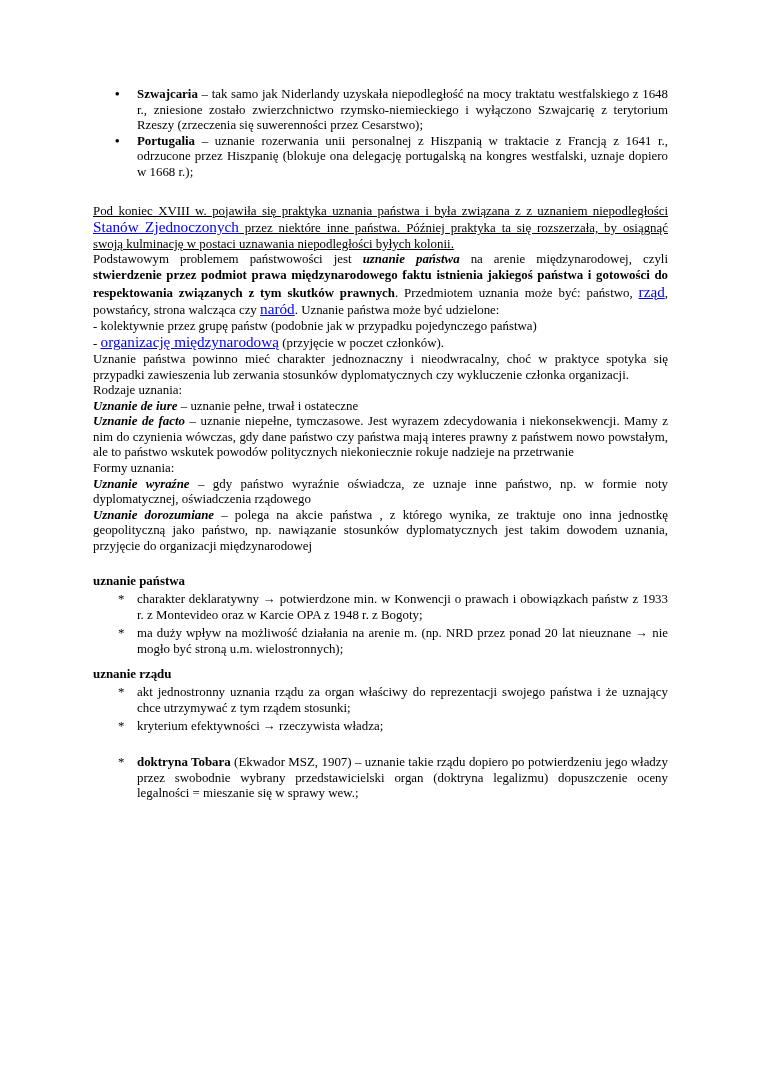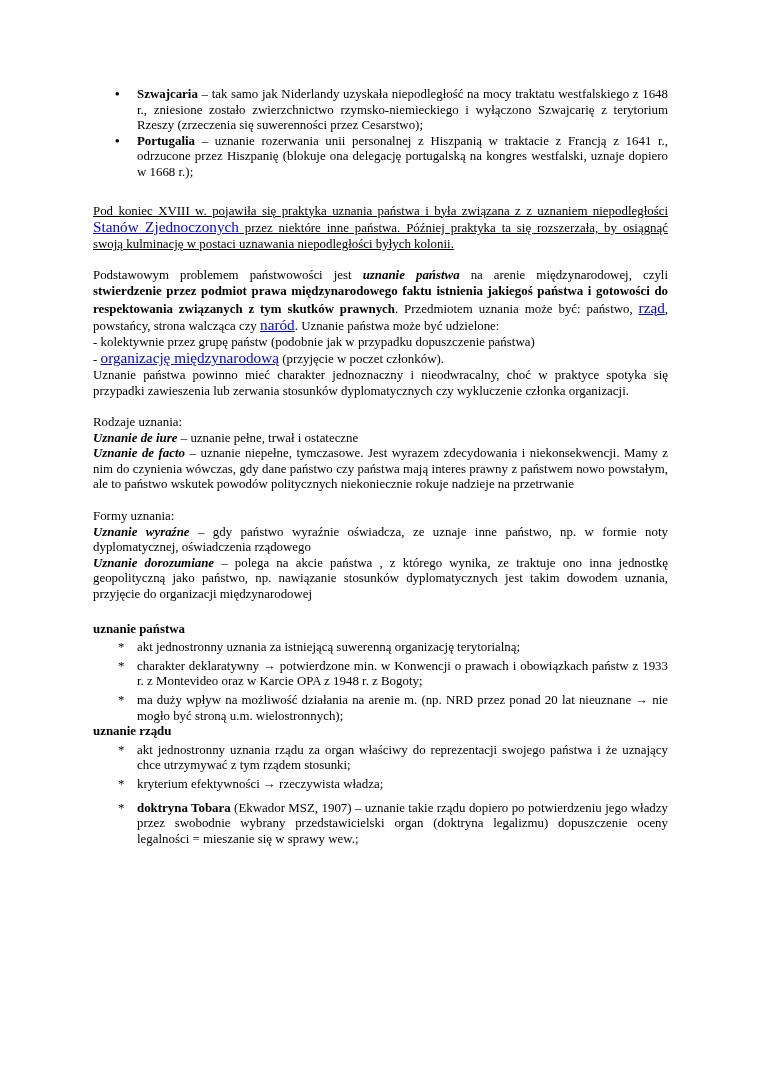--- a/index.html
+++ b/index.html
@@ -16,50 +16,49 @@
   .cont { padding-left:44px; }
   .li { position:relative; padding-left:44px; text-align:justify; }
   .li-disc::before { content:"\2022"; position:absolute; left:22px; font-weight:bold; }
   .li-ast { margin-top:3px; }
   .li-ast::before { content:"*"; position:absolute; left:25px; }
   .b  { font-weight:bold; }
   .bi { font-weight:bold; font-style:italic; }
   .u  { }
   a.lnk { color:var(--link); text-decoration:underline; font-size:1.18em; cursor:pointer; }
   .mt-para  { margin-top:23px;text-decoration:underline; }
-  .mt-blank { margin-top:16px; }
+  .mt-blank { }
   .mt-big   { margin-top:19px; }
-  .mt-mid   { }
-  .mt-sm    { margin-top:8px; }
+  .mt-mid   { margin-top:9px; }
+  .mt-sm    { margin-top:20px; }
 </style>
 </head>
 <body>
 
 <div class="page">
 
   <div class="para li li-disc"><span class="b">Szwajcaria</span><span> – tak samo jak Niderlandy uzyskała niepodległość na mocy traktatu westfalskiego z 1648 r., zniesione zostało zwierzchnictwo rzymsko-niemieckiego i wyłączono Szwajcarię z terytorium Rzeszy (zrzeczenia się suwerenności przez Cesarstwo);</span></div>
   <div class="para li li-disc"><span class="b">Portugalia</span><span> – uznanie rozerwania unii personalnej z Hiszpanią w traktacie z Francją z 1641 r., odrzucone przez Hiszpanię (blokuje ona delegację portugalską na kongres westfalski, uznaje dopiero w 1668 r.);</span></div>
 
   <div class="para mt-para"><span>Pod koniec XVIII w. pojawiła się praktyka uznania państwa i była związana z z uznaniem niepodległości </span><a class="lnk" href="#">Stanów Zjednoczonych</a><span> przez niektóre inne państwa. Później praktyka ta się rozszerzała, by osiągnąć swoją kulminację w postaci uznawania niepodległości byłych kolonii.</span></div>
 
   <div class="para mt-blank"><span>Podstawowym problemem państwowości jest </span><span class="bi">uznanie państwa</span><span> na arenie międzynarodowej, czyli </span><span class="b">stwierdzenie przez podmiot prawa międzynarodowego faktu istnienia jakiegoś państwa i gotowości do respektowania związanych z tym skutków prawnych</span><span>. Przedmiotem uznania może być: państwo, </span><a class="lnk" href="#">rząd</a><span>, powstańcy, strona walcząca czy </span><a class="lnk" href="#">naród</a><span>. Uznanie państwa może być udzielone:</span></div>
-  <div class="para"><span>- kolektywnie przez grupę państw (podobnie jak w przypadku dopuszczenie państwa)</span></div>
+  <div class="para"><span>- kolektywnie przez grupę państw (podobnie jak w przypadku pojedynczego państwa)</span></div>
   <div class="para"><span>- </span><a class="lnk" href="#">organizację międzynarodową</a><span> (przyjęcie w poczet członków).</span></div>
   <div class="para"><span>Uznanie państwa powinno mieć charakter jednoznaczny i nieodwracalny, choć w praktyce spotyka się przypadki zawieszenia lub zerwania stosunków dyplomatycznych czy wykluczenie członka organizacji.</span></div>
 
   <div class="para mt-blank"><span class="u">Rodzaje uznania:</span></div>
   <div class="para"><span class="bi">Uznanie de iure</span><span> – uznanie pełne, trwał i ostateczne</span></div>
   <div class="para"><span class="bi">Uznanie de facto</span><span> – uznanie niepełne, tymczasowe. Jest wyrazem zdecydowania i niekonsekwencji. Mamy z nim do czynienia wówczas, gdy dane państwo czy państwa mają interes prawny z państwem nowo powstałym, ale to państwo wskutek powodów politycznych niekoniecznie rokuje nadzieje na przetrwanie</span></div>
 
   <div class="para mt-blank"><span class="u">Formy uznania:</span></div>
   <div class="para"><span class="bi">Uznanie wyraźne</span><span> – gdy państwo wyraźnie oświadcza, ze uznaje inne państwo, np. w formie noty dyplomatycznej, oświadczenia rządowego</span></div>
   <div class="para"><span class="bi">Uznanie dorozumiane</span><span> – polega na akcie państwa , z którego wynika, ze traktuje ono inna jednostkę geopolityczną jako państwo, np. nawiązanie stosunków dyplomatycznych jest takim dowodem uznania, przyjęcie do organizacji międzynarodowej</span></div>
 
   <div class="para mt-big"><span class="b">uznanie państwa</span></div>
-  <div class="para li li-ast"><span>akt jednostronny uznania za istniejącą suwerenną organizację terytorialną;</span></div>
   <div class="para li li-ast"><span>charakter deklaratywny → potwierdzone min. w Konwencji o prawach i obowiązkach państw z 1933 r. z Montevideo oraz w Karcie OPA z 1948 r. z Bogoty;</span></div>
   <div class="para li li-ast"><span>ma duży wpływ na możliwość działania na arenie m. (np. NRD przez ponad 20 lat nieuznane → nie mogło być stroną u.m. wielostronnych);</span></div>
 
   <div class="para mt-mid"><span class="b">uznanie rządu</span></div>
   <div class="para li li-ast"><span>akt jednostronny uznania rządu za organ właściwy do reprezentacji swojego państwa i że uznający chce utrzymywać z tym rządem stosunki;</span></div>
   <div class="para li li-ast"><span>kryterium efektywności → rzeczywista władza;</span></div>
   <div class="para li li-ast mt-sm"><span class="b">doktryna Tobara</span><span> (Ekwador MSZ, 1907) – uznanie takie rządu dopiero po potwierdzeniu jego władzy przez swobodnie wybrany przedstawicielski organ (doktryna legalizmu) dopuszczenie oceny legalności = mieszanie się w sprawy wew.;</span></div>
 
 </div>
 

